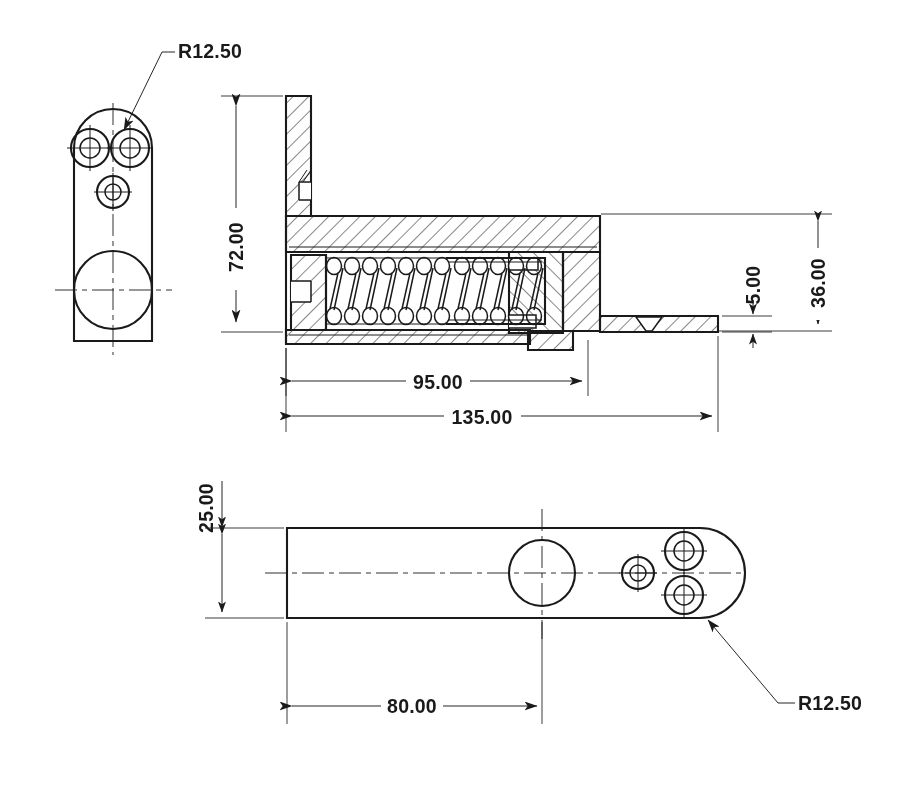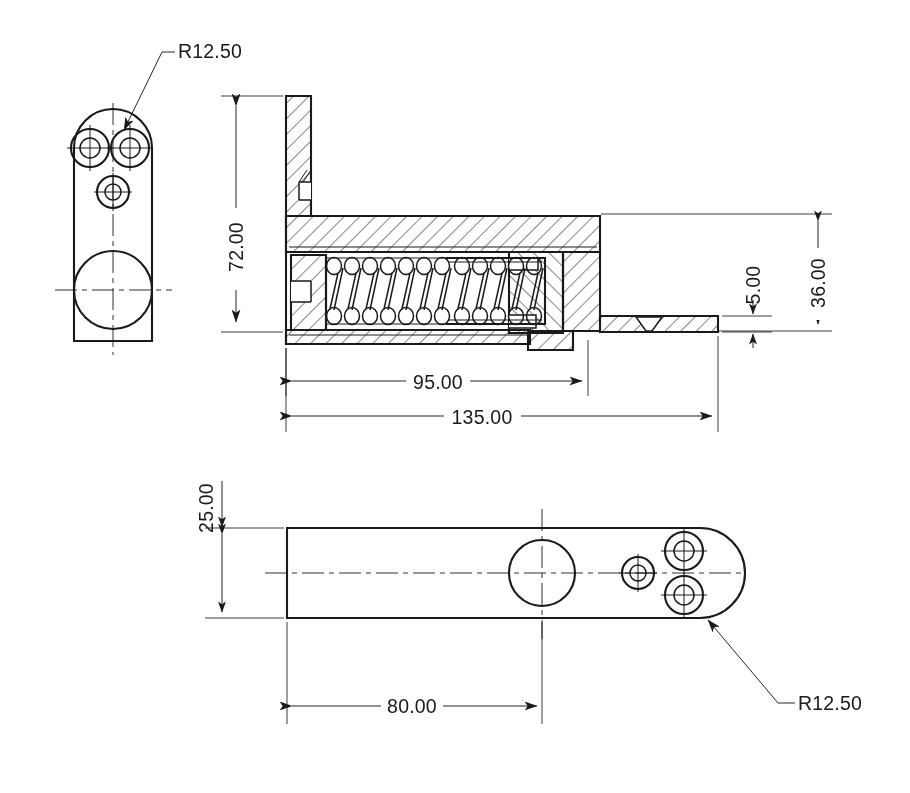--- a/index.html
+++ b/index.html
@@ -2,21 +2,21 @@
 <html><head>
 <meta charset="utf-8">
 <title>Engineering Drawing</title>
 <style>
   html,body{margin:0;padding:0;background:#ffffff;}
   body{
     width:910px;height:793px;overflow:hidden;
     font-family:"Liberation Sans","DejaVu Sans",sans-serif;
     color:#1a1a1a;
   }
-  #sheet{position:relative;width:910px;height:793px;background:#fff;}
+  #sheet{position:relative;width:910px;height:793px;background:#fff;font-weight:bold;}
   svg#drawing{position:absolute;left:0;top:0;width:910px;height:793px;display:block;}
   .ln{stroke:#1a1a1a;fill:none;}
   .thick{stroke-width:2.1;}
   .med{stroke-width:1.5;}
   .thin{stroke-width:1.0;}
   .center{stroke:#1a1a1a;stroke-width:0.9;fill:none;stroke-dasharray:22 5 5 5;}
   .dimline{stroke:#1a1a1a;stroke-width:0.95;fill:none;}
   .extline{stroke:#1a1a1a;stroke-width:0.85;fill:none;}
   .leader{stroke:#1a1a1a;stroke-width:0.95;fill:none;}
   .arw{fill:#1a1a1a;stroke:none;}

